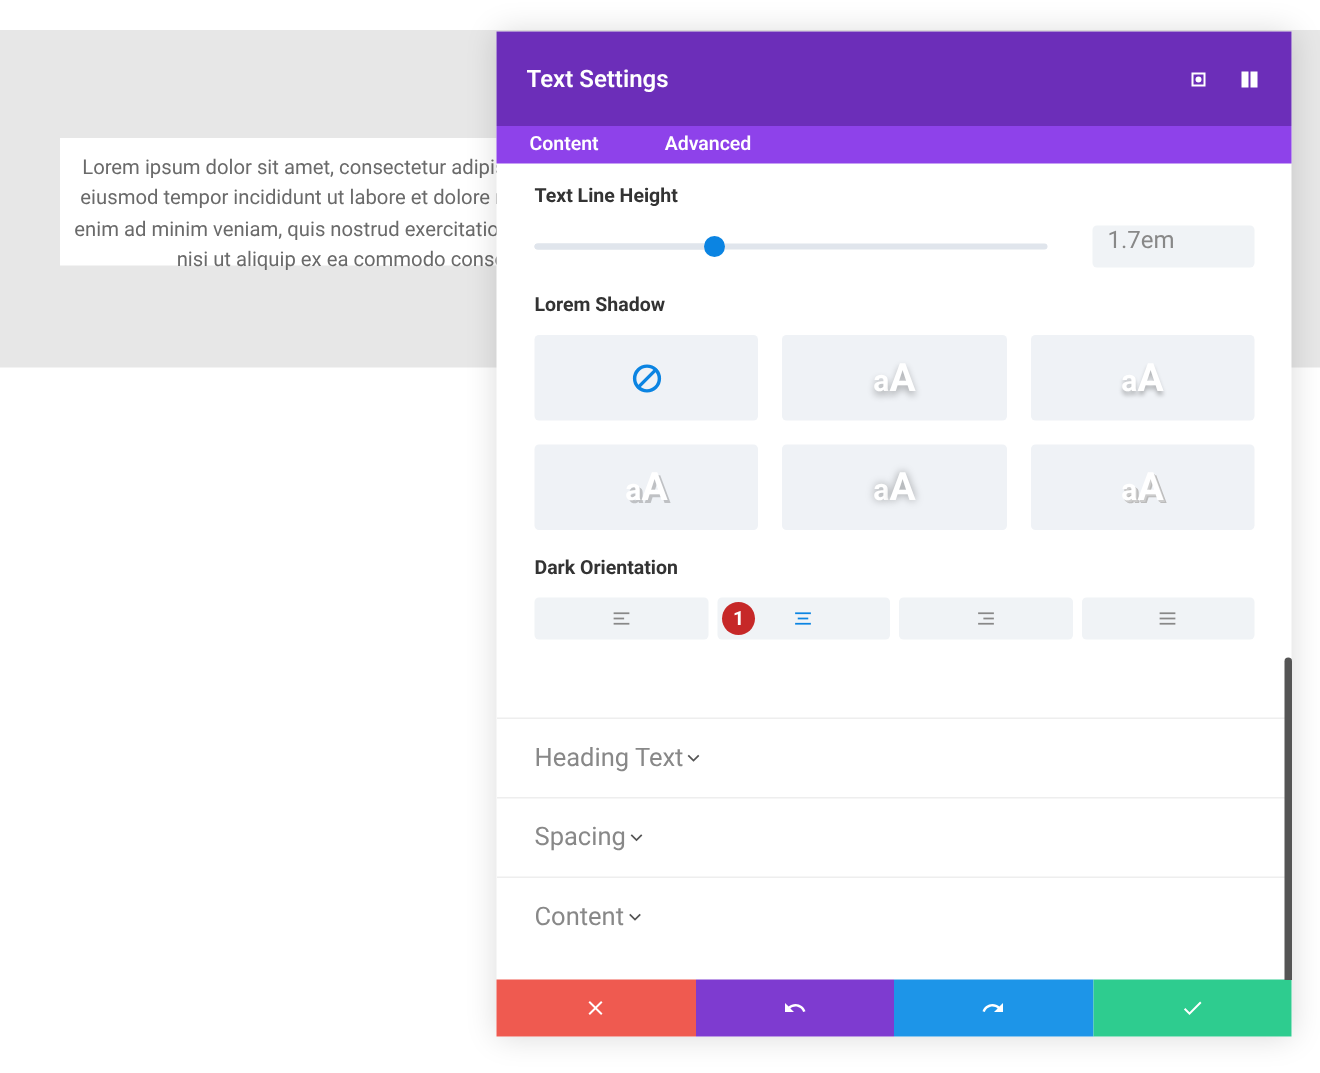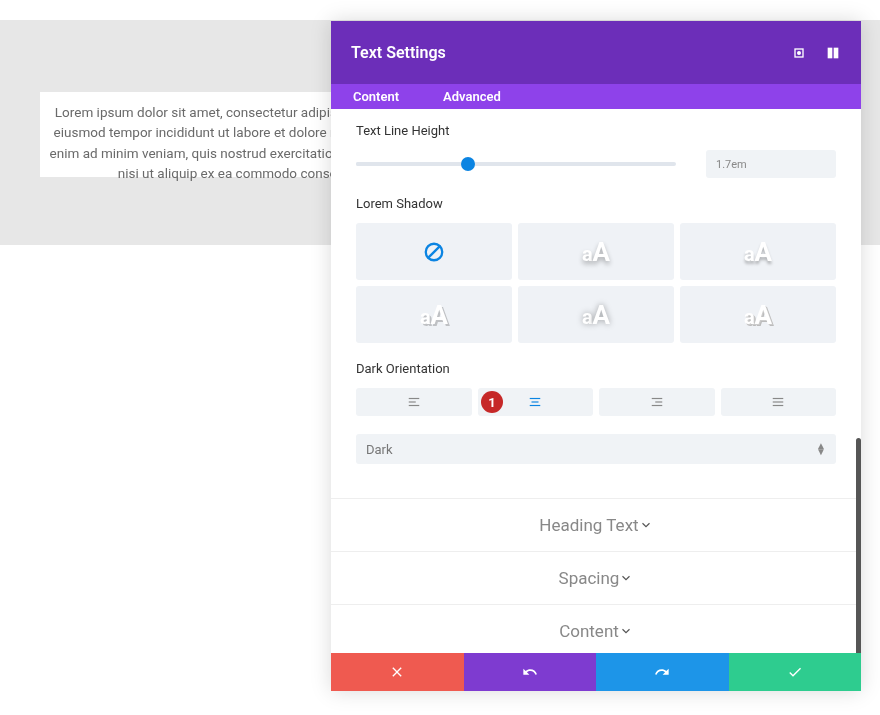--- a/index.html
+++ b/index.html
@@ -101,21 +101,21 @@
       width: 5px;
       height: 224px;
       background: #555;
       border-radius: 3px;
     }
     .control-section {
       padding: 14px 25px 4px 25px;
     }
     .control-label {
       font-size: 13px;
-      font-weight: 400;
+      font-weight: 700;
       color: #333;
       margin-bottom: 12px;
     }
     .line-height-row {
       display: flex;
       align-items: center;
       gap: 30px;
     }
     .slider-track {
       flex: 1;
@@ -138,34 +138,34 @@
       left: 35%;
       top: 50%;
       transform: translate(-50%, -50%);
       width: 14px;
       height: 14px;
       background: #0b84e2;
       border-radius: 50%;
       cursor: pointer;
     }
     .value-box {
-      width: 130px;
+      width: 108px;
       height: 28px;
       background: #f0f3f6;
       border-radius: 3px;
       display: flex;
-      align-items: center;
+      align-items: flex-start;
       padding: 0 10px;
-      font-size: 11px;
+      font-size: 16px;
       color: #888;
     }
     .shadow-grid {
       display: grid;
       grid-template-columns: repeat(3, 1fr);
-      gap: 6px;
+      gap: 16px;
     }
     .shadow-option {
       height: 57px;
       background: #eff2f6;
       border-radius: 3px;
       display: flex;
       align-items: center;
       justify-content: center;
       cursor: pointer;
       font-size: 28px;
@@ -240,21 +240,21 @@
       line-height: 6px;
       color: #888;
       display: flex;
       flex-direction: column;
     }
     .accordion-section {
       border-top: 1px solid #eee;
       padding: 16px 25px;
       display: flex;
       align-items: center;
-      justify-content: center;
+      justify-content: flex-start;
       cursor: pointer;
     }
     .accordion-label {
       font-size: 17px;
       color: #888;
       font-weight: 400;
     }
     .chevron {
       width: 14px;
       height: 14px;
@@ -383,27 +383,20 @@
           <svg viewBox="0 0 24 24">
               <rect x="3" y="5" width="18" height="2"></rect>
               <rect x="3" y="11" width="18" height="2"></rect>
               <rect x="3" y="17" width="18" height="2"></rect>
             </svg>
         </div>
       </div>
     </div>
 
     <div class="control-section">
-      <div class="color-select">
-        <span>Dark</span>
-        <span class="select-arrows">
-            <span>▲</span>
-            <span>▼</span>
-          </span>
-      </div>
     </div>
 
     <div class="spacer-30"></div>
 
     <div class="accordion-section">
       <span class="accordion-label">Heading Text</span>
       <svg class="chevron" viewBox="0 0 24 24" fill="none" stroke="#555" stroke-width="2">
           <polyline points="6 9 12 15 18 9"></polyline>
         </svg>
     </div>

